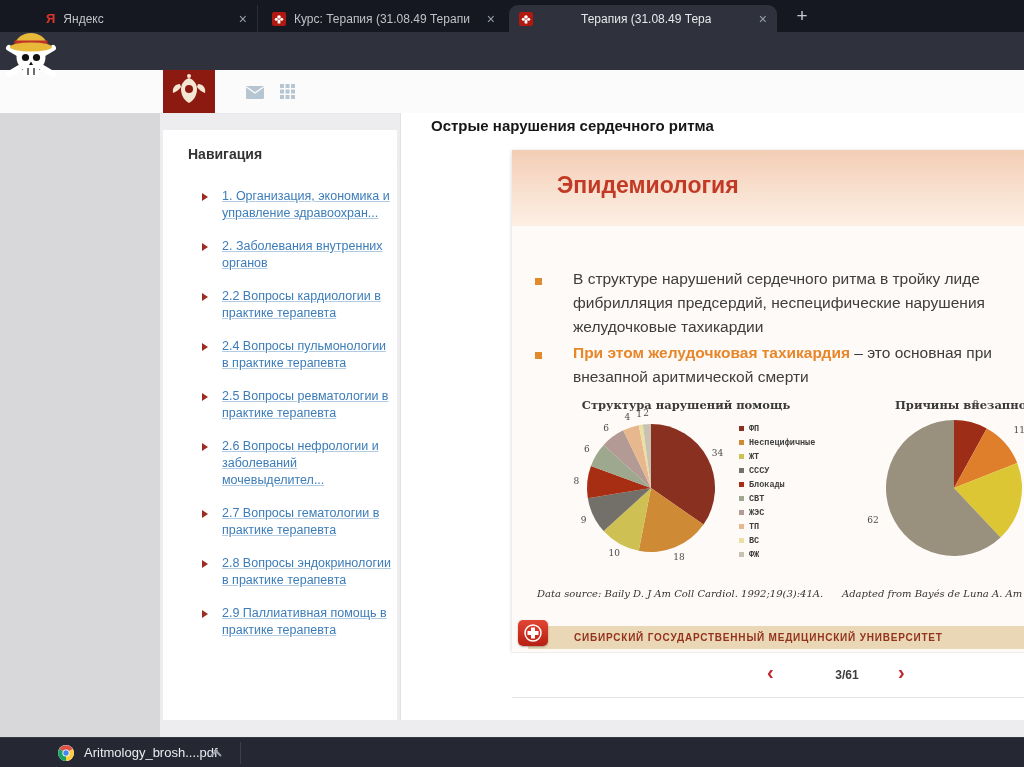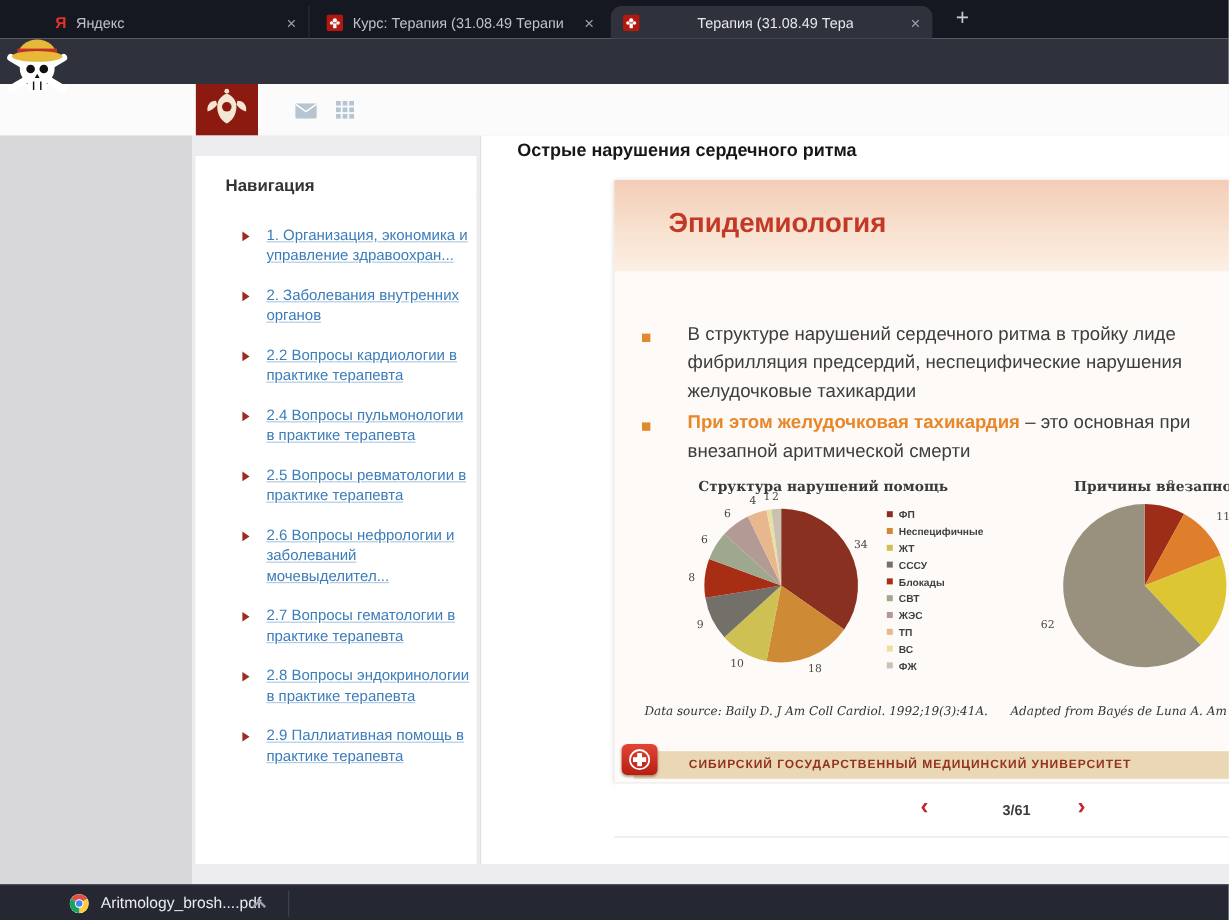--- a/index.html
+++ b/index.html
@@ -63,21 +63,21 @@
         background:linear-gradient(180deg,#f3cdb6 0%,#f9e3d2 60%,#fcefe4 100%);}
   .slide-title{position:absolute;left:45px;top:22px;font-size:23px;font-weight:bold;color:#c23a26;}
   .sq{position:absolute;left:23px;width:7px;height:7px;background:#e0892d;}
   .sline{position:absolute;left:61px;white-space:nowrap;font-size:15.5px;color:#3d3d3d;}
   .hl{color:#e8872a;font-weight:bold;}
   .chart-title{position:absolute;top:248px;font-size:11.5px;font-weight:bold;color:#3a3a3a;
         font-family:"DejaVu Serif",serif;white-space:nowrap;}
   .pie-label{font-size:9px;fill:#4a4a4a;font-family:"DejaVu Serif",serif;text-anchor:middle;}
   .legend{position:absolute;left:227px;top:274px;}
   .legend-row{display:flex;align-items:center;gap:5px;height:9px;margin-bottom:5px;
-        font-size:8.5px;font-weight:bold;color:#3f3f3f;font-family:Liberation Sans, sans-serif;}
+        font-size:8.5px;font-weight:bold;color:#3f3f3f;font-family:Liberation Mono, monospace;}
   .legend-row .sw{width:5px;height:5px;flex:0 0 5px;}
   .srcnote{position:absolute;top:438px;font-style:italic;font-size:10px;color:#333;
         font-family:"DejaVu Serif",serif;white-space:nowrap;}
   .slide-footer-bar{position:absolute;left:16px;top:476px;width:703px;height:23px;background:#ead7b5;}
   .slide-footer-bar span{position:absolute;left:46px;top:0;line-height:23px;font-size:10px;
         font-weight:bold;letter-spacing:.8px;color:#93331e;white-space:nowrap;}
   .aid-icon{position:absolute;left:6px;top:470px;width:30px;height:26px;border-radius:5px;
         background:linear-gradient(#e24533,#b71f12);box-shadow:0 1px 2px rgba(0,0,0,.3);}
 
   

